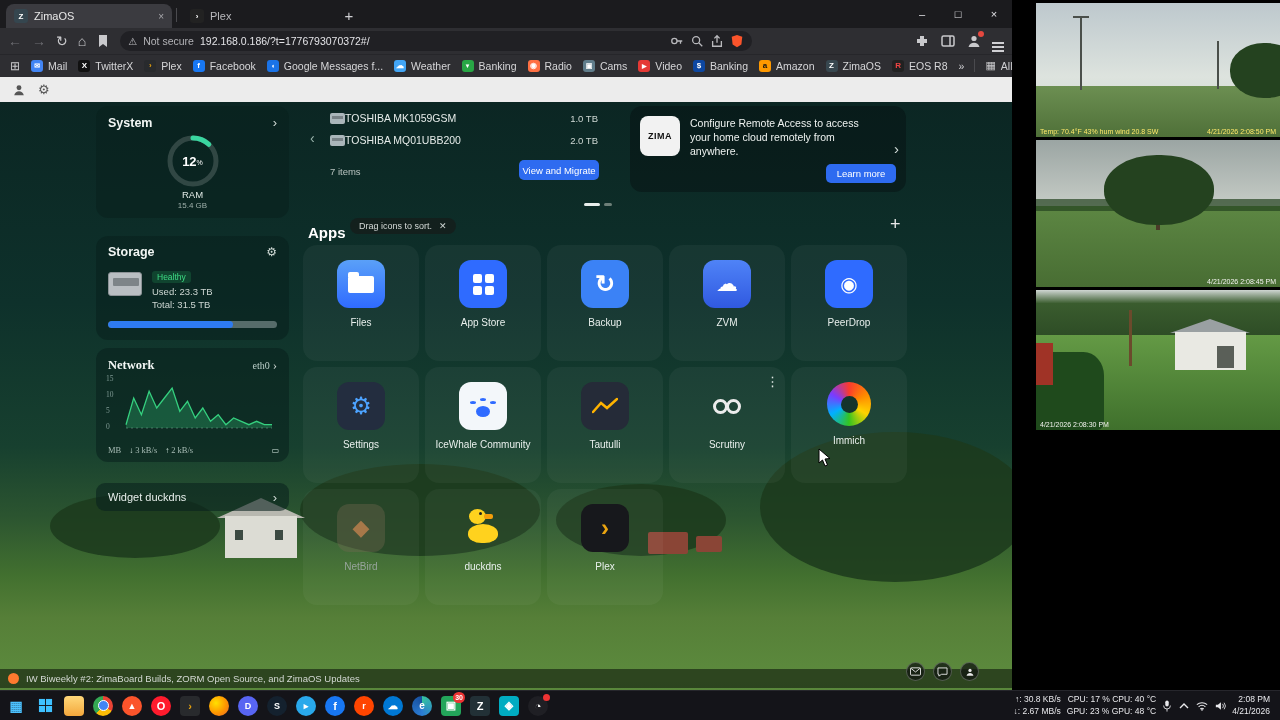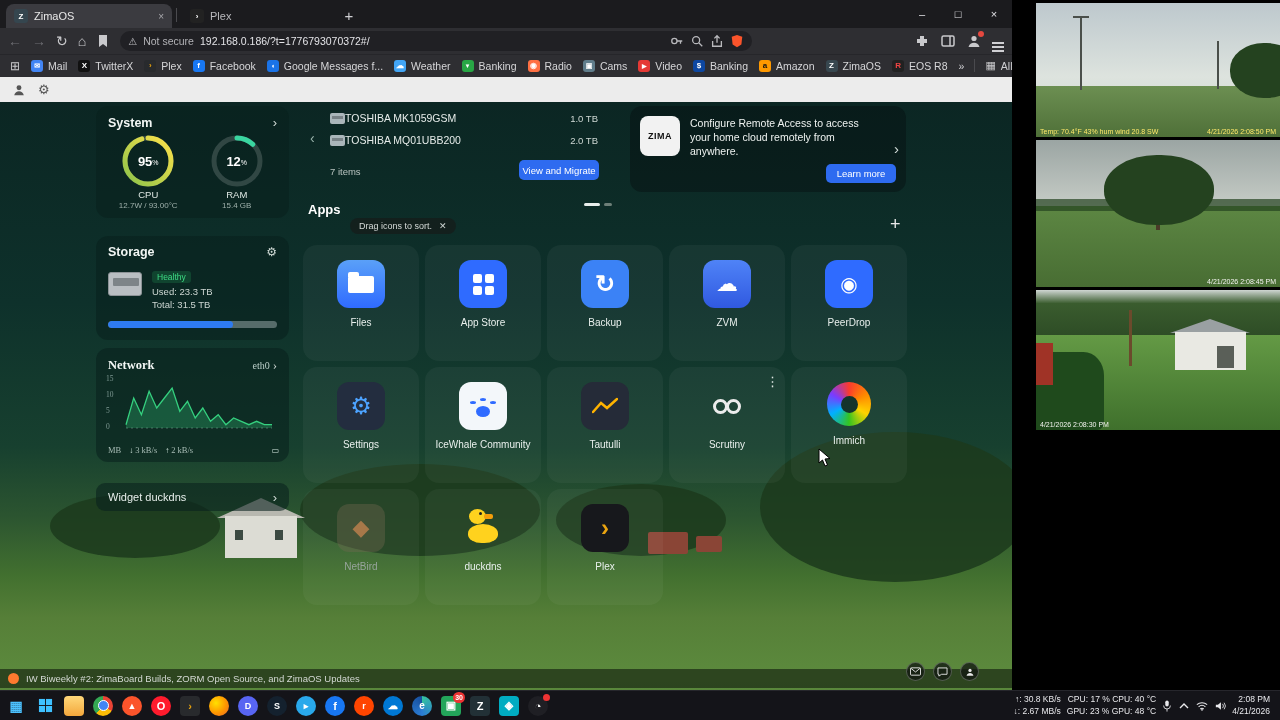--- a/index.html
+++ b/index.html
@@ -151,21 +151,21 @@
   #zima-logo { position:absolute; left:10px; top:10px; width:40px; height:40px; background:#f2f2f2;
     border-radius:8px; display:flex; align-items:center; justify-content:center;
     font-size:9px; font-weight:800; color:#111; letter-spacing:.5px; }
   #zima-msg { position:absolute; left:60px; top:10px; width:178px; font-size:10.5px;
     line-height:1.35; color:#eef2f0; }
   #zima-chev { position:absolute; right:7px; top:34px; color:#d5dedb; font-size:15px; }
   #learn-btn { position:absolute; right:10px; bottom:9px; width:70px; height:19px;
     background:#2e6bf0; border:none; border-radius:5px; color:#fff; font-size:9.5px; }
 
   
-  #apps-title { position:absolute; left:308px; top:100px; font-size:13px; font-weight:bold; color:#fff; }
+  #apps-title { position:absolute; left:308px; top:122px; font-size:15px; font-weight:bold; color:#fff; }
   #sort-chip { position:absolute; left:350px; top:116px; display:flex; align-items:center; gap:7px;
     background:rgba(22,26,25,.68); border-radius:10px; padding:3px 9px; font-size:9px; color:#d5dad8; }
   #sort-chip .x { font-size:9px; color:#cdd4d1; }
   #apps-plus { position:absolute; left:890px; top:112px; font-size:18px; color:#e8e8e8; }
   #apps-grid { position:absolute; left:300px; top:140px; display:grid;
     grid-template-columns:repeat(5,122px); grid-auto-rows:122px; }
   .tile { position:relative; margin:3px; border-radius:14px; background:rgba(255,255,255,.045);
     text-align:center; }
   .app-ic { position:relative; width:48px; height:48px; border-radius:12px; margin:15px auto 9px;
     display:flex; align-items:center; justify-content:center; }
@@ -453,40 +453,20 @@
 
         <div class="card" id="sys-card">
           <div class="card-title">
               <span>System</span>
               <span class="chev">›</span>
             </div>
           <div class="gauges">
             <div class="gcol">
               <div class="gauge">
                 <svg width="54" height="54">
-                  <defs>
-                      <linearGradient id="cpuGrad" x1="0" y1="0" x2="1" y2="1">
-                    <stop offset="0" stop-color="#8bc34a"></stop>
-                        <stop offset="1" stop-color="#ffe24a"></stop>
-                  </linearGradient>
-                    </defs>
-                  <circle class="gt" cx="27" cy="27" r="23"></circle>
-                  <circle class="ga" id="cpu-arc" cx="27" cy="27" r="23" stroke="url(#cpuGrad)" transform="rotate(-90 27 27)" stroke-dasharray="137.3 144.5"></circle>
-                </svg>
-                <div class="g-num">
-                    <span class="gv">95</span>
-                    <span class="gu">%</span>
-                  </div>
-              </div>
-              <div class="g-label">CPU</div>
-              <div class="g-detail">12.7W / 93.00°C</div>
-            </div>
-            <div class="gcol">
-              <div class="gauge">
-                <svg width="54" height="54">
                   <circle class="gt" cx="27" cy="27" r="23"></circle>
                   <circle class="ga" id="ram-arc" cx="27" cy="27" r="23" stroke="#3ad6a0" transform="rotate(-90 27 27)" stroke-dasharray="17.3 144.5"></circle>
                 </svg>
                 <div class="g-num">
                     <span class="gv">12</span>
                     <span class="gu">%</span>
                   </div>
               </div>
               <div class="g-label">RAM</div>
               <div class="g-detail">15.4 GB</div>

